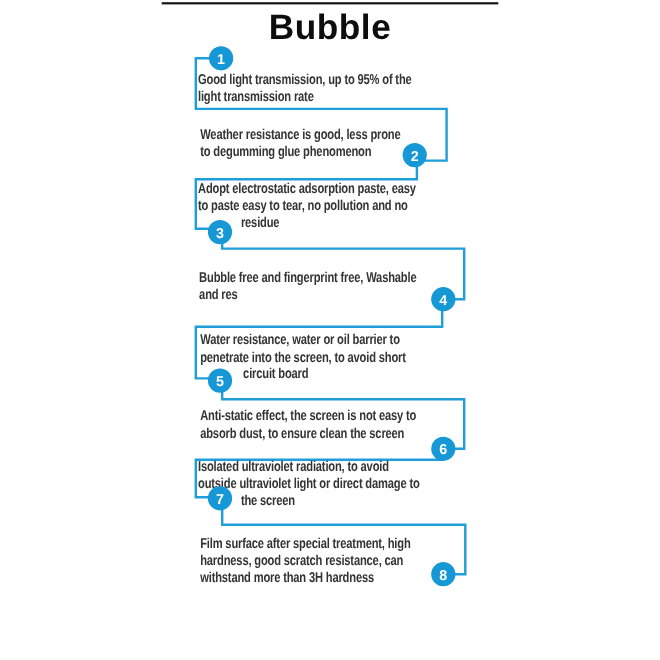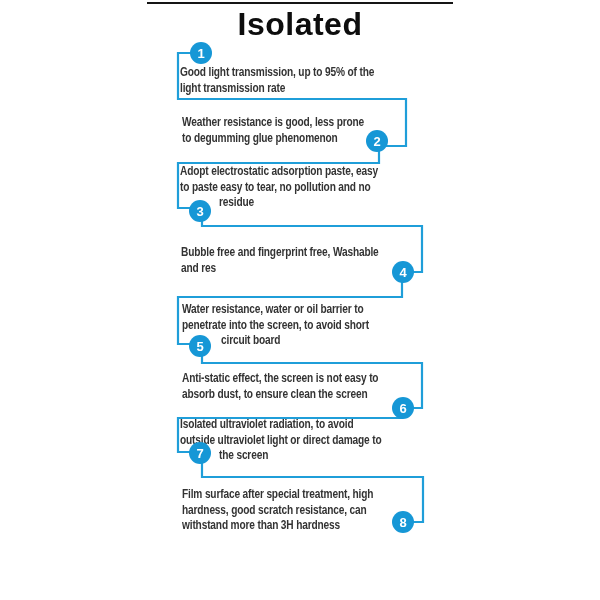--- a/index.html
+++ b/index.html
@@ -57,21 +57,21 @@
   #feat-7{left:180px;top:416px;}
   #feat-8{left:182px;top:486px;}
 </style>
 </head>
 <body>
 
 <div id="canvas">
 
   <div class="top-rule"></div>
 
-  <div class="title">Isolated</div>
+  <div class="title">Bubble</div>
 
   <svg class="flow-svg" width="600" height="600" viewBox="0 0 600 600">
     <polyline fill="none" stroke="#1f9ed9" stroke-width="2.2" points="201,53 178,53 178,99 406,99 406,146 379,146 379,163 178,163 178,208 202,208
               202,226 422,226 422,272 402,272 402,297 178,297 178,344 202,344
               202,363 422,363 422,408 402,408 402,418 178,418 178,452 202,452
               202,477 423,477 423,522 404,522"></polyline>
   </svg>
 
   <div class="badge" id="badge-1">1</div>
   <div class="badge" id="badge-2">2</div>

